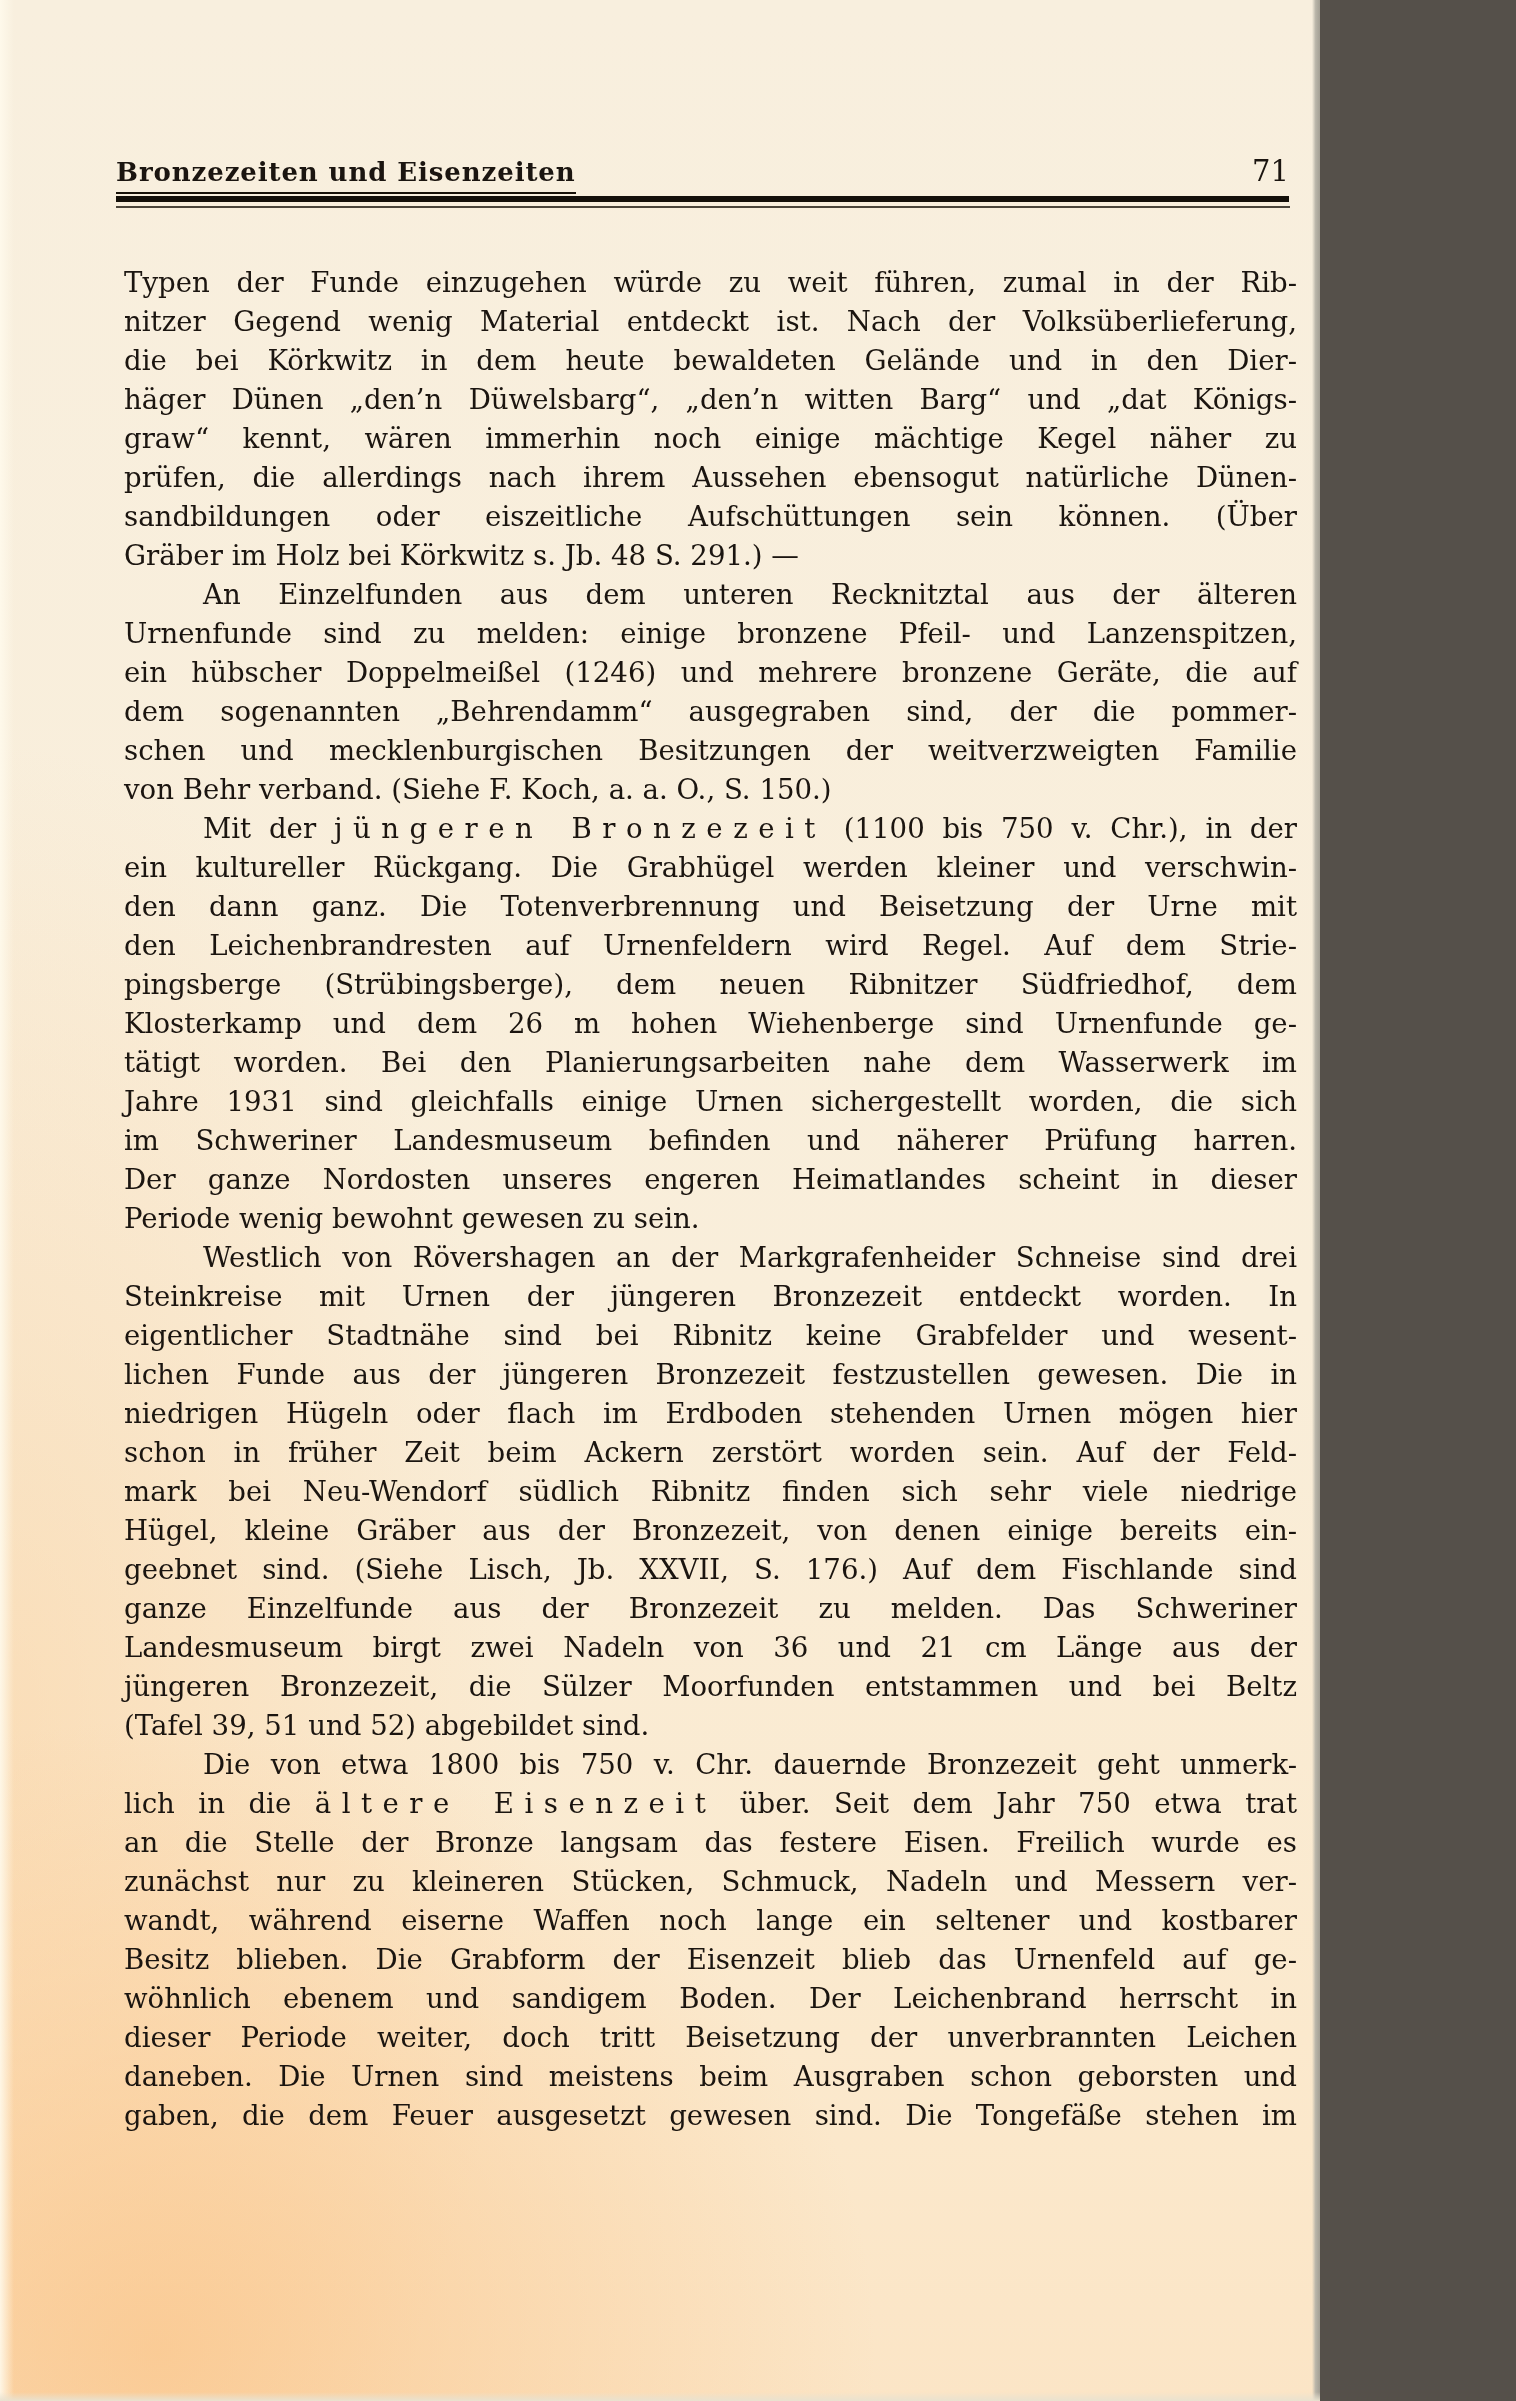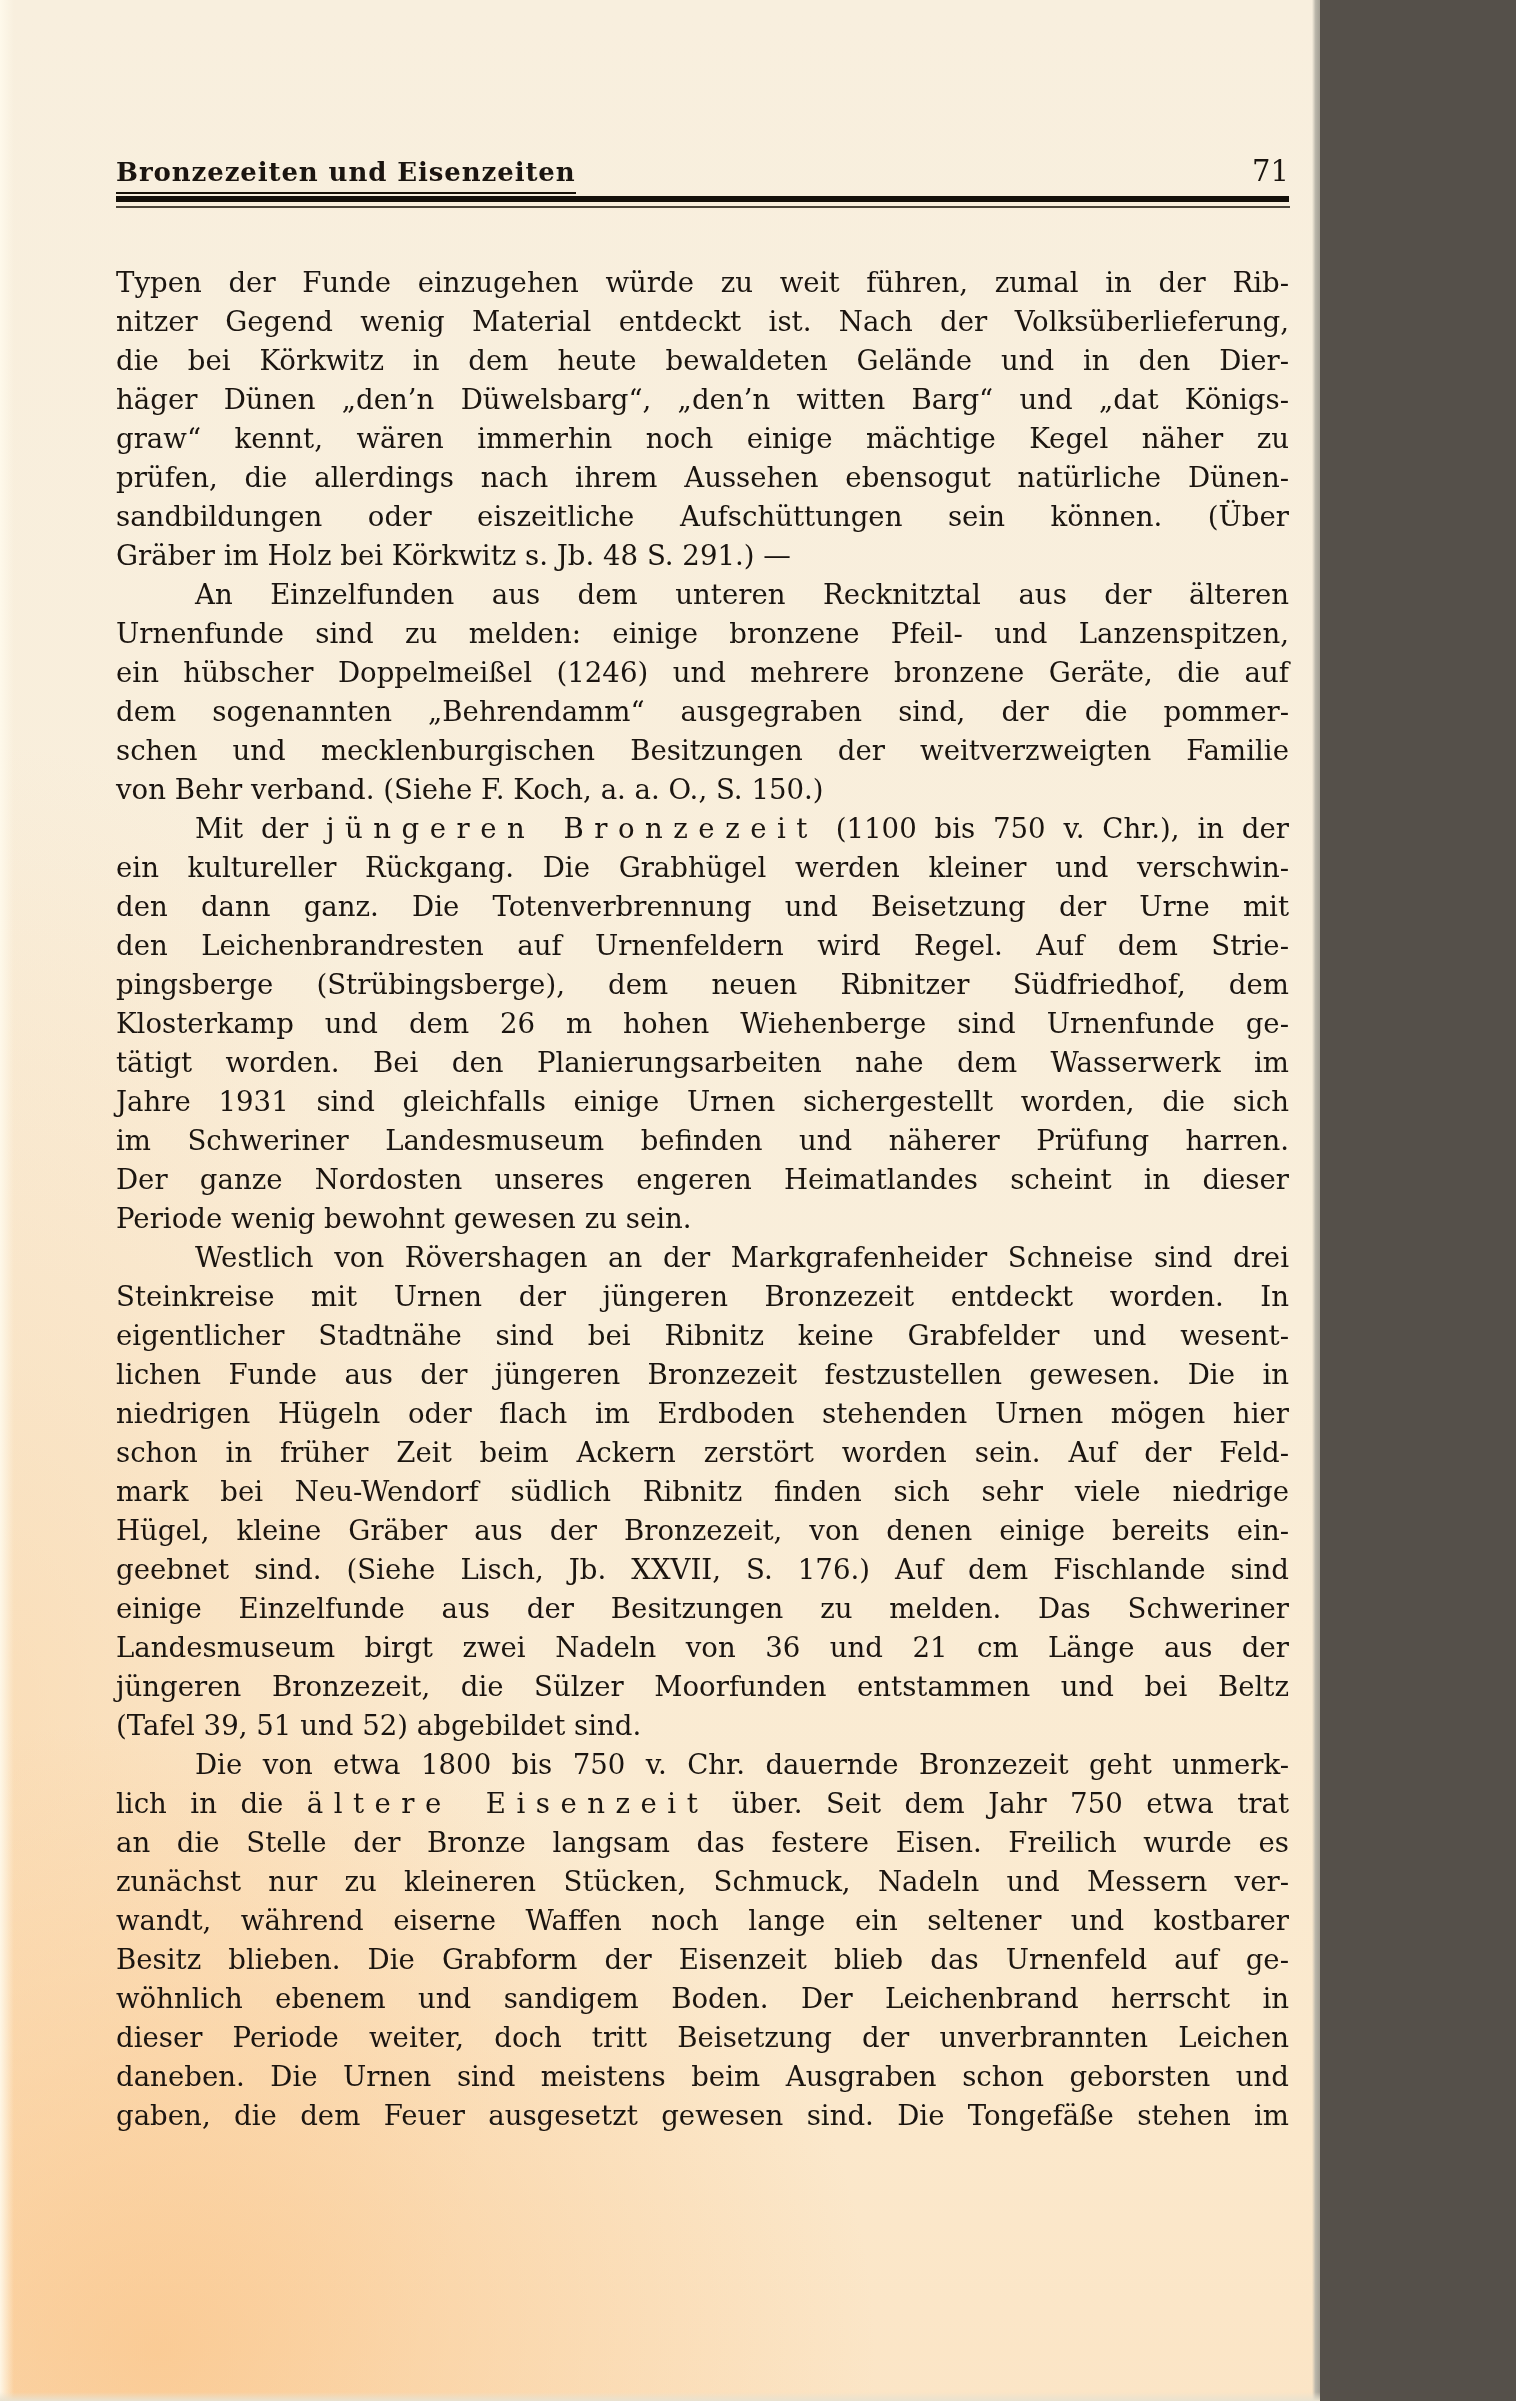--- a/index.html
+++ b/index.html
@@ -42,21 +42,21 @@
   .pagenum { font-size: 29px; font-weight: normal; }
   .rule-thick {
     position: absolute; left: 116px; top: 196px; width: 1173px; height: 5.9px;
     background: #14100a;
   }
   .rule-thin {
     position: absolute; left: 116px; top: 206px; width: 1174px; height: 1.8px;
     background: #4a443a;
   }
   .body {
-    position: absolute; left: 116px; top: 263px; width: 1173px;
+    position: absolute; left: 124px; top: 263px; width: 1173px;
     font-size: 27.6px; line-height: 39px;
   }
   .para { margin: 0; }
   .line { text-align: justify; text-align-last: justify; }
   .line.short { text-align-last: left; }
   .line.indent { text-indent: 79px; }
   .seg.spaced { letter-spacing: 0.38em; }
 </style>
 </head>
 <body>
@@ -109,21 +109,21 @@
       <div class="para">
         <div class="line indent"><span class="seg">Westlich von Rövershagen an der Markgrafenheider Schneise sind drei</span></div>
         <div class="line"><span class="seg">Steinkreise mit Urnen der jüngeren Bronzezeit entdeckt worden. In</span></div>
         <div class="line"><span class="seg">eigentlicher Stadtnähe sind bei Ribnitz keine Grabfelder und wesent-</span></div>
         <div class="line"><span class="seg">lichen Funde aus der jüngeren Bronzezeit festzustellen gewesen. Die in</span></div>
         <div class="line"><span class="seg">niedrigen Hügeln oder flach im Erdboden stehenden Urnen mögen hier</span></div>
         <div class="line"><span class="seg">schon in früher Zeit beim Ackern zerstört worden sein. Auf der Feld-</span></div>
         <div class="line"><span class="seg">mark bei Neu-Wendorf südlich Ribnitz finden sich sehr viele niedrige</span></div>
         <div class="line"><span class="seg">Hügel, kleine Gräber aus der Bronzezeit, von denen einige bereits ein-</span></div>
         <div class="line"><span class="seg">geebnet sind. (Siehe Lisch, Jb. XXVII, S. 176.) Auf dem Fischlande sind</span></div>
-        <div class="line"><span class="seg">einige Einzelfunde aus der Besitzungen zu melden. Das Schweriner</span></div>
+        <div class="line"><span class="seg">ganze Einzelfunde aus der Bronzezeit zu melden. Das Schweriner</span></div>
         <div class="line"><span class="seg">Landesmuseum birgt zwei Nadeln von 36 und 21 cm Länge aus der</span></div>
         <div class="line"><span class="seg">jüngeren Bronzezeit, die Sülzer Moorfunden entstammen und bei Beltz</span></div>
         <div class="line short"><span class="seg">(Tafel 39, 51 und 52) abgebildet sind.</span></div>
       </div>
       <div class="para">
         <div class="line indent"><span class="seg">Die von etwa 1800 bis 750 v. Chr. dauernde Bronzezeit geht unmerk-</span></div>
         <div class="line"><span class="seg">lich in die </span><span class="seg spaced">ältere Eisenzeit</span><span class="seg"> über. Seit dem Jahr 750 etwa trat</span></div>
         <div class="line"><span class="seg">an die Stelle der Bronze langsam das festere Eisen. Freilich wurde es</span></div>
         <div class="line"><span class="seg">zunächst nur zu kleineren Stücken, Schmuck, Nadeln und Messern ver-</span></div>
         <div class="line"><span class="seg">wandt, während eiserne Waffen noch lange ein seltener und kostbarer</span></div>

